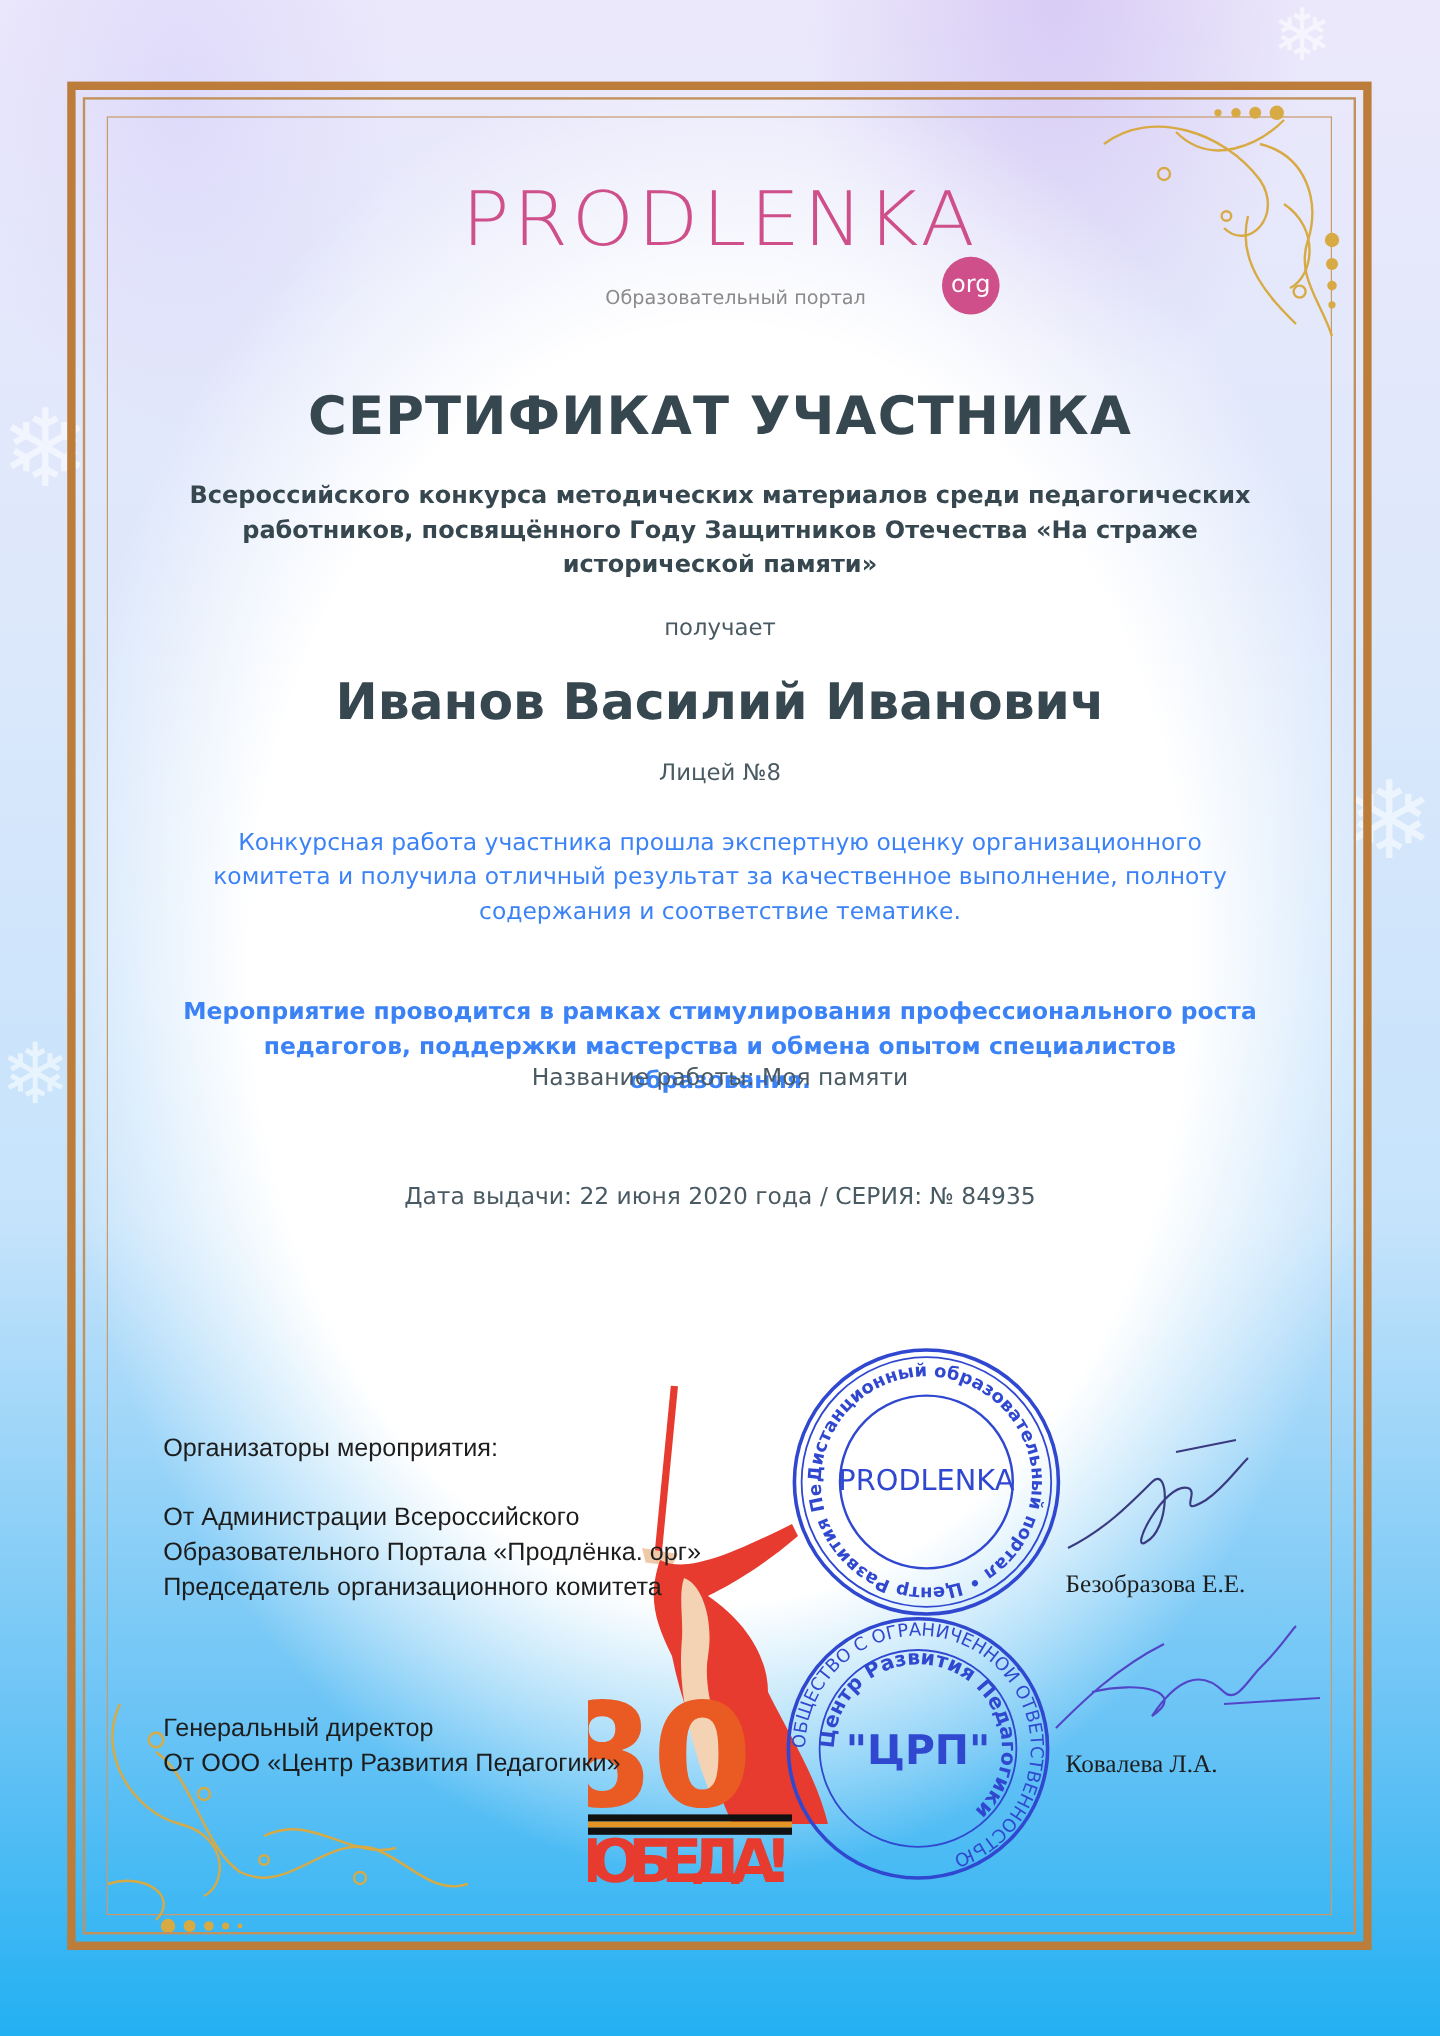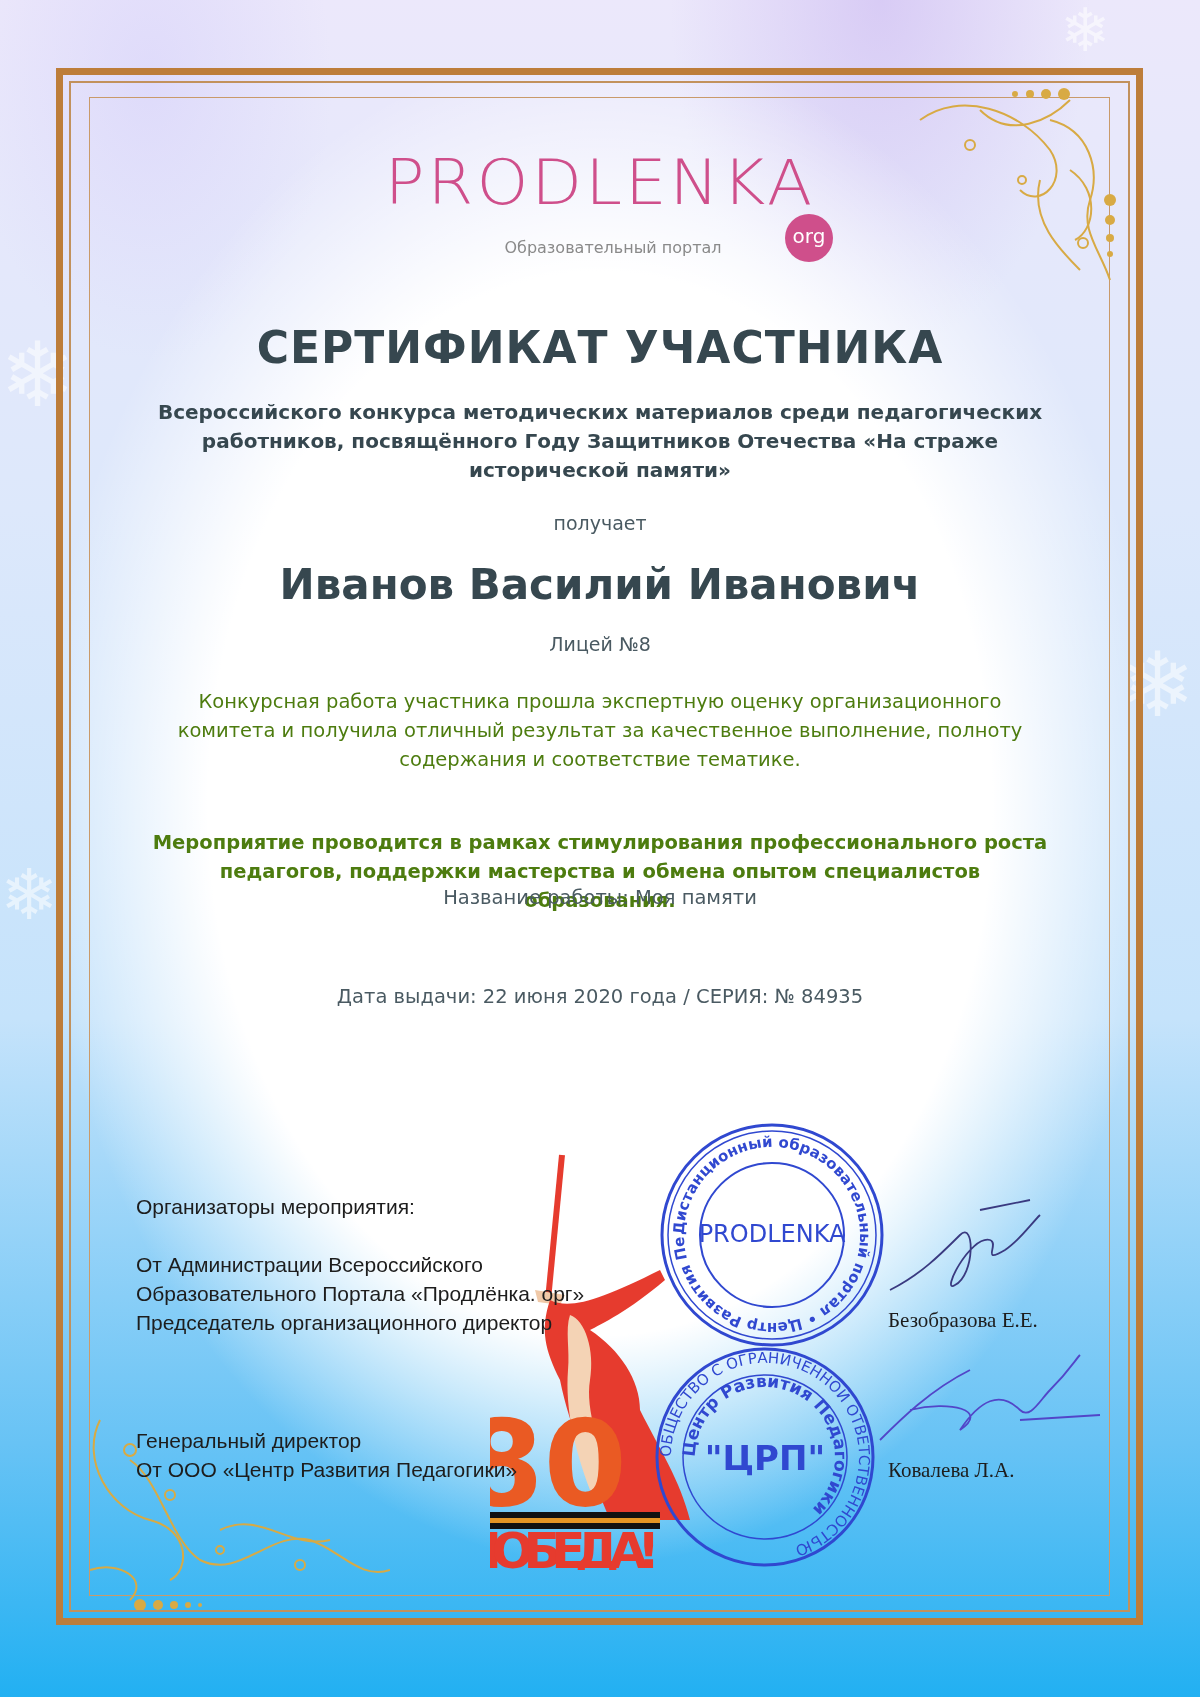--- a/index.html
+++ b/index.html
@@ -46,21 +46,21 @@
     position: absolute; left: 0; width: 1200px; top: 238px; text-align: center;
     color: #8a8a8a; font-size: 16px; padding-left: 13px;
   }
 
   .center { position: absolute; left: 150px; width: 900px; text-align: center; color: #36474f; }
   .title { top: 322px; font-size: 44px; font-weight: bold; letter-spacing: 1px; }
   .subtitle { top: 398px; font-size: 20px; font-weight: bold; line-height: 29px; }
   .receives { top: 512px; font-size: 19px; color: #4a5a62; }
   .name { top: 560px; font-size: 42px; font-weight: bold; }
   .school { top: 633px; font-size: 19px; color: #4a5a62; }
-  .para { font-size: 19.5px; line-height: 29px; color: #4d7c0f; }
+  .para { font-size: 19.5px; line-height: 29px; color: #3b82f6; }
   .para1 { top: 687px; }
   .para2 { top: 828px; font-weight: bold; }
   .work { top: 886px; font-size: 19.5px; color: #4a5a62; }
   .date { top: 941px; font-size: 19.5px; color: #4a5a62; margin-top: 44px; }
 
   .org { position: absolute; left: 136px; font-family: "Liberation Sans", sans-serif; color: #1d1d1d; font-size: 21px; line-height: 29px; }
   .org-title { top: 1192px; }
   .org1 { top: 1250px; }
   .org2 { top: 1426px; }
   .signer { position: absolute; font-family: Liberation Serif, serif; color: #1d1d1d; font-size: 21px; }
@@ -151,21 +151,21 @@
   <rect x="-30" y="362" width="200" height="6" fill="#111"></rect>
   <rect x="-30" y="368" width="200" height="5" fill="#e49524"></rect>
   <rect x="-30" y="373" width="200" height="6" fill="#111"></rect>
   <text x="-30" y="418" font-family="DejaVu Sans, sans-serif" font-weight="bold" font-size="50" fill="#e63b2e" textLength="200">ПОБЕДА!</text>
 </svg>
 
 <div class="org org-title">Организаторы мероприятия:</div>
 <div class="org org1">
   <div>От Администрации Всероссийского</div>
   <div>Образовательного Портала «Продлёнка. орг»</div>
-  <div>Председатель организационного директор</div>
+  <div>Председатель организационного комитета</div>
 </div>
 <div class="org org2">
   <div>Генеральный директор</div>
   <div>От ООО «Центр Развития Педагогики»</div>
 </div>
 
 <svg class="stamp" style="left:655px;top:1120px;" width="235" height="230" viewBox="0 0 235 230">
   <defs>
       <path id="ring1" d="M117 115 m-88 0 a88 88 0 1 1 176 0 a88 88 0 1 1 -176 0"></path>
     </defs>

